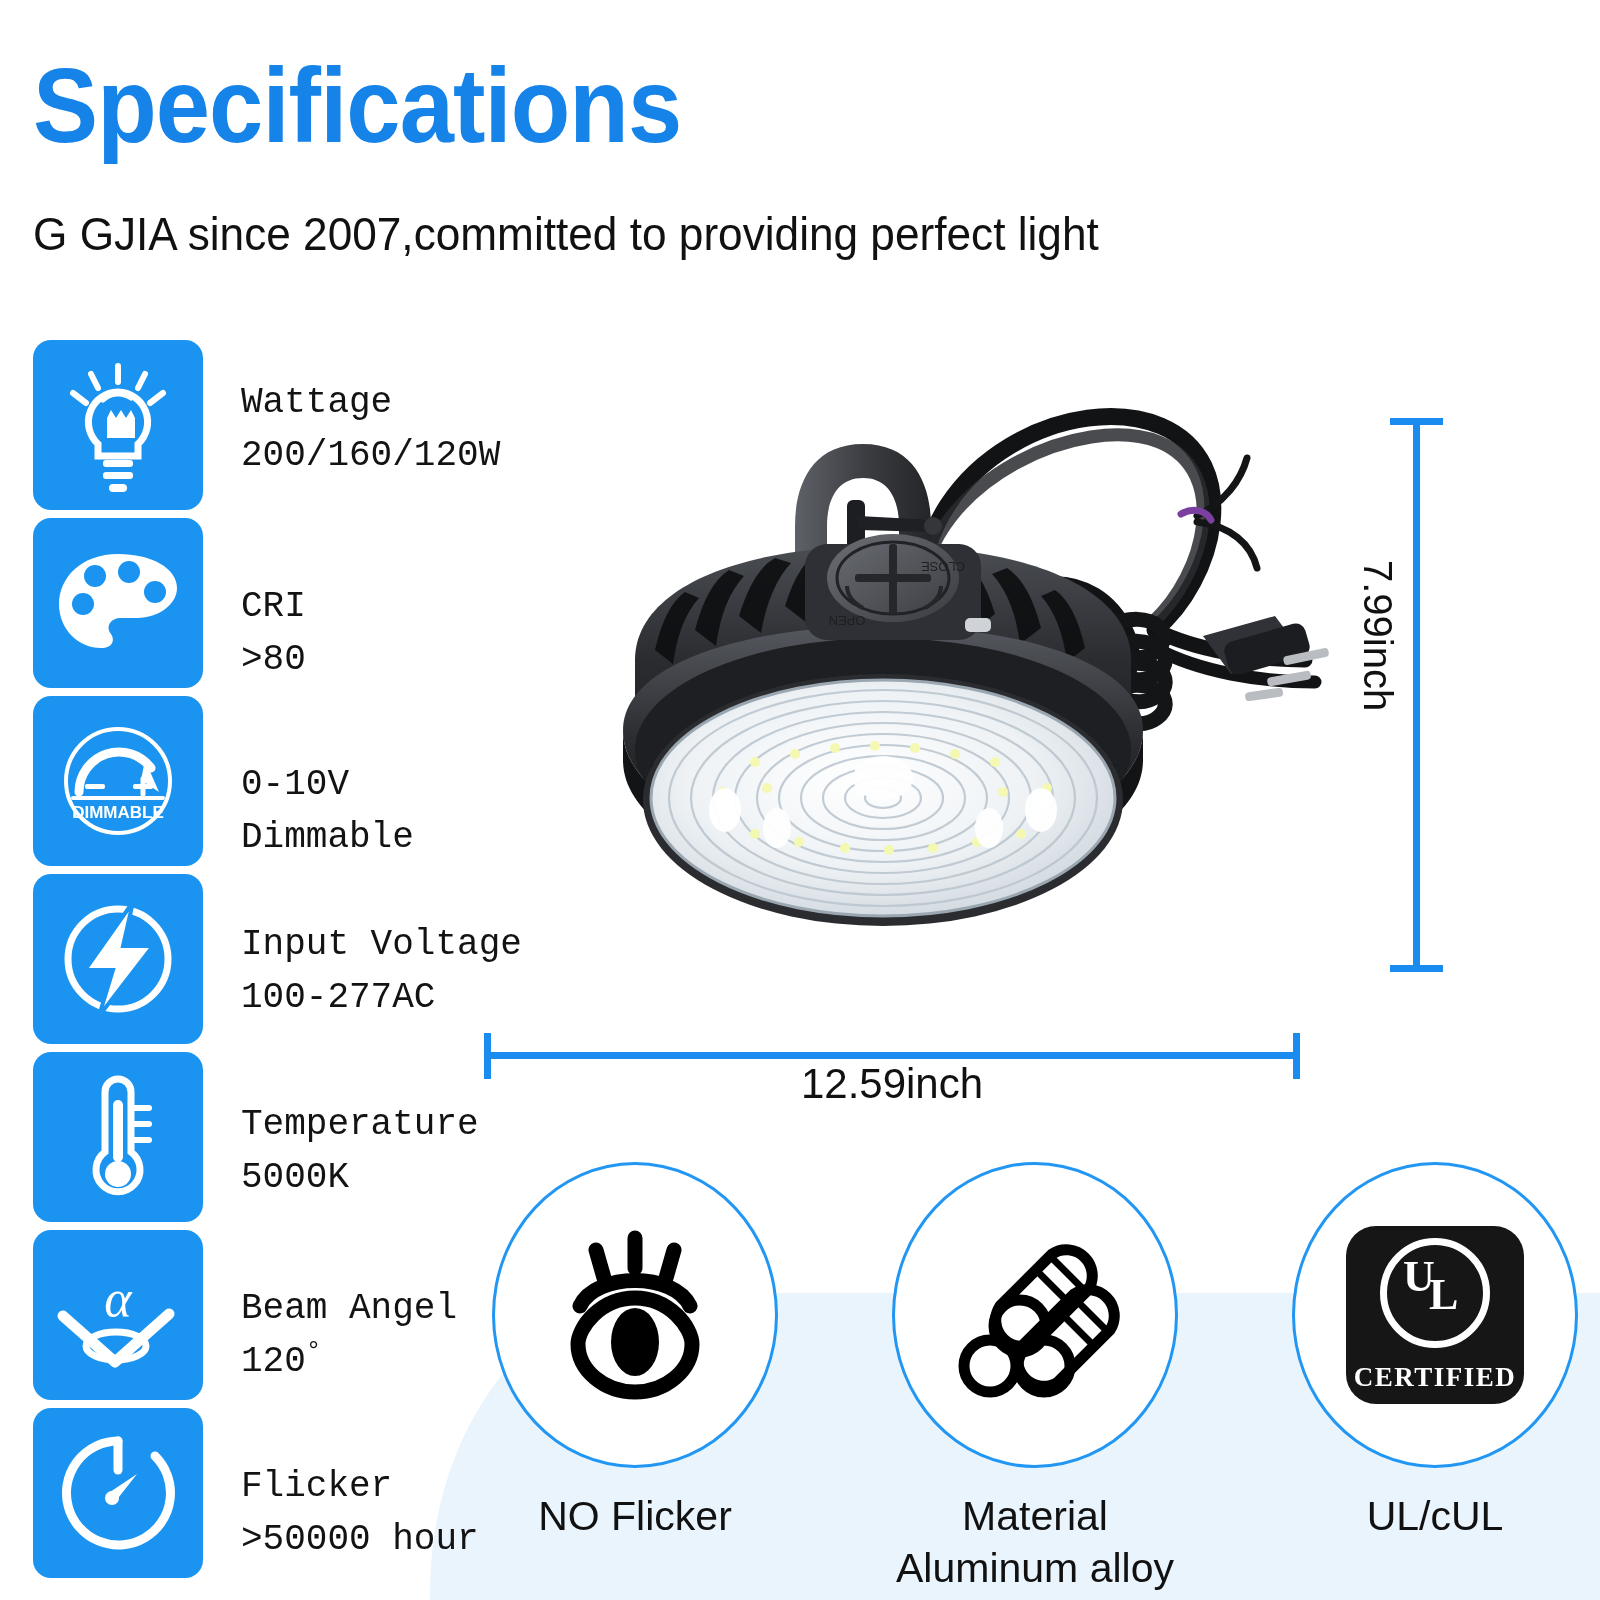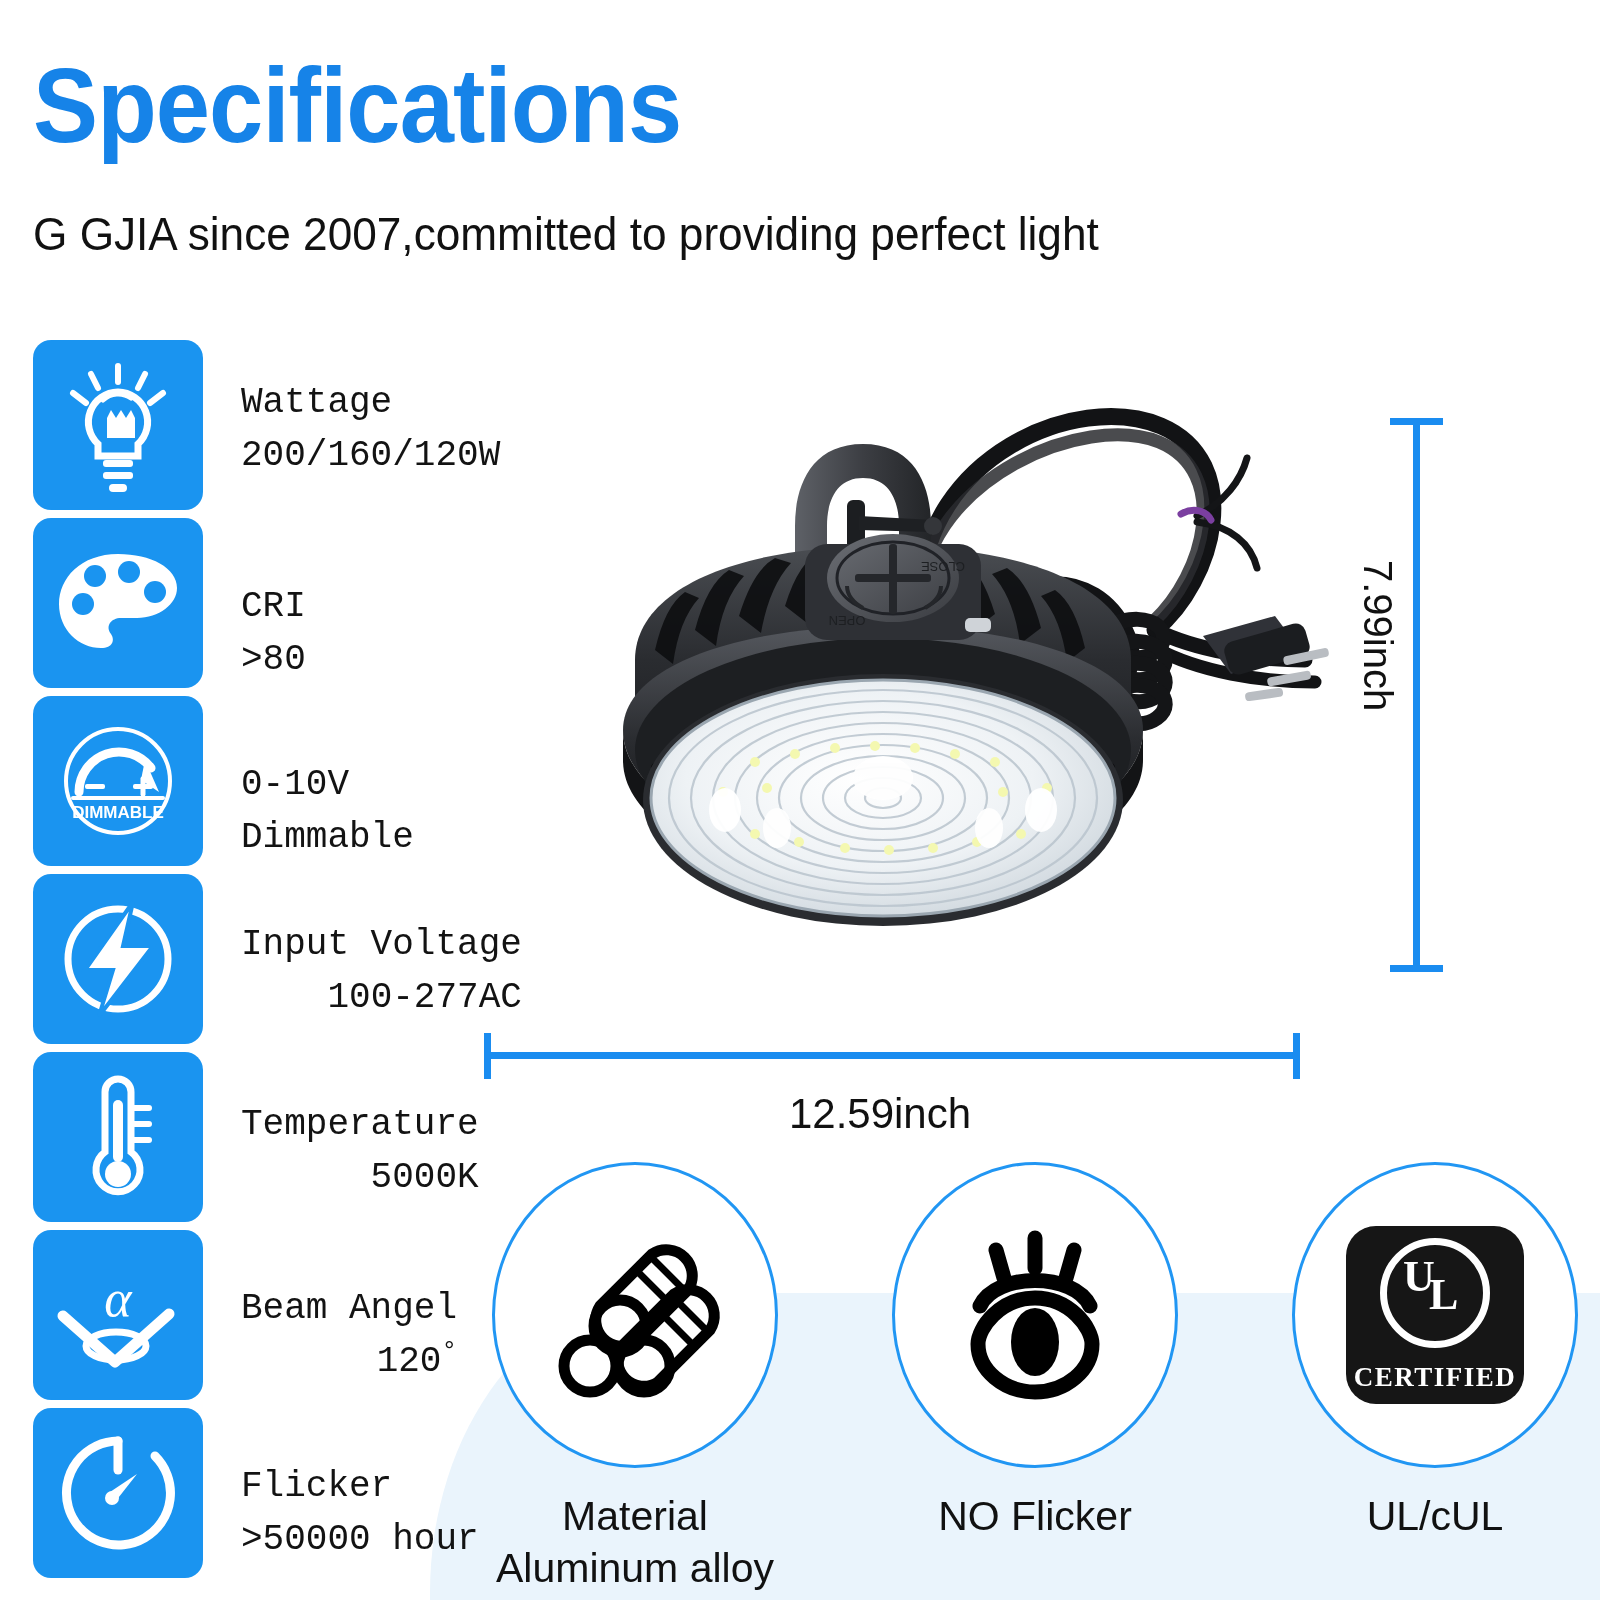--- a/index.html
+++ b/index.html
@@ -62,21 +62,21 @@
   .tile svg{position:absolute;left:0;top:0;width:170px;height:170px;}
   .spec-text{
     margin-left:38px;
     padding-top:34px;
     font-size:36px;
     line-height:53px;
     color:#131313;
     white-space:nowrap;
     font-family:Liberation Mono, monospace;
   }
-  .spec-text .l2{display:block;text-align:right;}
+  .spec-text .l2{display:block;}
   .spec-row.r1 .spec-text{padding-top:36px;}
   .spec-row.r2 .spec-text{padding-top:62px;}
   .spec-row.r3 .spec-text{padding-top:62px;}
   .spec-row.r4 .spec-text{padding-top:44px;}
   .spec-row.r5 .spec-text{padding-top:46px;}
   .spec-row.r6 .spec-text{padding-top:52px;}
   .spec-row.r7 .spec-text{padding-top:52px;}
   .deg{font-size:26px;vertical-align:super;line-height:0;}
 
   
@@ -111,24 +111,24 @@
   }
   .dim-h .bar{
     position:absolute;left:6px;top:22px;width:816px;height:7px;background:#1a8cf0;
   }
   .dim-h .cap{
     position:absolute;top:3px;width:7px;height:46px;background:#1a8cf0;
   }
   .dim-h .cap.l{left:6px;}
   .dim-h .cap.r{left:815px;}
   .dim-h-label{
-    position:absolute;left:466px;top:1060px;width:828px;
+    position:absolute;left:478px;top:1060px;width:828px;
     text-align:center;
     font-family:"Liberation Sans Narrow","Liberation Sans",sans-serif;
-    font-size:42px;color:#111;margin-top:30px;
+    font-size:42px;color:#111;
   }
 
   
   .features{
     position:absolute;left:470px;top:1162px;width:1130px;height:438px;z-index:3;
     display:flex;justify-content:space-between;
   }
   .feature{
     width:330px;
     display:flex;flex-direction:column;align-items:center;
@@ -491,20 +491,38 @@
     <div class="bar"></div>
     <div class="cap r"></div>
   </div>
   <div class="dim-h-label">12.59inch</div>
 
   <div class="features">
 
     <div class="feature">
       <div class="feat-ring">
         <svg viewBox="0 0 190 190">
+          <g stroke="#000" stroke-width="15" stroke-linecap="round" fill="none">
+            <line x1="95" y1="18" x2="95" y2="48"></line>
+            <line x1="56" y1="30" x2="64" y2="58"></line>
+            <line x1="134" y1="30" x2="126" y2="58"></line>
+            <path d="M40 86 C56 52 134 52 150 86"></path>
+          </g>
+          <path d="M95 78 C130 78 152 108 152 124 C152 150 126 172 95 172 C64 172 38 150 38 124 C38 108 60 78 95 78 Z" fill="none" stroke="#000" stroke-width="15"></path>
+          <ellipse cx="95" cy="122" rx="24" ry="34" fill="#000"></ellipse>
+        </svg>
+      </div>
+      <div class="feat-label">
+        <span>NO Flicker</span>
+      </div>
+    </div>
+
+    <div class="feature">
+      <div class="feat-ring">
+        <svg viewBox="0 0 190 190">
           <g stroke="#000" stroke-width="11" fill="none">
             <path d="M60 86 L112 34 a26 26 0 0 1 36 36 L96 122 a26 26 0 0 1 -36 -36 Z"></path>
             <path d="M82 126 L134 74 a26 26 0 0 1 36 36 L118 162 a26 26 0 0 1 -36 -36 Z"></path>
             <circle cx="80" cy="106" r="26"></circle>
             <circle cx="104" cy="146" r="26"></circle>
             <circle cx="50" cy="146" r="26"></circle>
           </g>
           <g stroke="#000" stroke-width="7">
             <line x1="96" y1="50" x2="132" y2="86"></line>
             <line x1="112" y1="38" x2="146" y2="72"></line>
@@ -514,38 +532,20 @@
         </svg>
       </div>
       <div class="feat-label">
         <span>Material</span><br>
         <span>Aluminum alloy</span>
       </div>
     </div>
 
     <div class="feature">
       <div class="feat-ring">
-        <svg viewBox="0 0 190 190">
-          <g stroke="#000" stroke-width="15" stroke-linecap="round" fill="none">
-            <line x1="95" y1="18" x2="95" y2="48"></line>
-            <line x1="56" y1="30" x2="64" y2="58"></line>
-            <line x1="134" y1="30" x2="126" y2="58"></line>
-            <path d="M40 86 C56 52 134 52 150 86"></path>
-          </g>
-          <path d="M95 78 C130 78 152 108 152 124 C152 150 126 172 95 172 C64 172 38 150 38 124 C38 108 60 78 95 78 Z" fill="none" stroke="#000" stroke-width="15"></path>
-          <ellipse cx="95" cy="122" rx="24" ry="34" fill="#000"></ellipse>
-        </svg>
-      </div>
-      <div class="feat-label">
-        <span>NO Flicker</span>
-      </div>
-    </div>
-
-    <div class="feature">
-      <div class="feat-ring">
         <div class="ul-badge">
           <div class="ul-circle">
             <span class="ul-u">U</span>
             <span class="ul-l">L</span>
           </div>
           <div class="ul-cert">CERTIFIED</div>
         </div>
       </div>
       <div class="feat-label">
         <span>UL/cUL</span>

